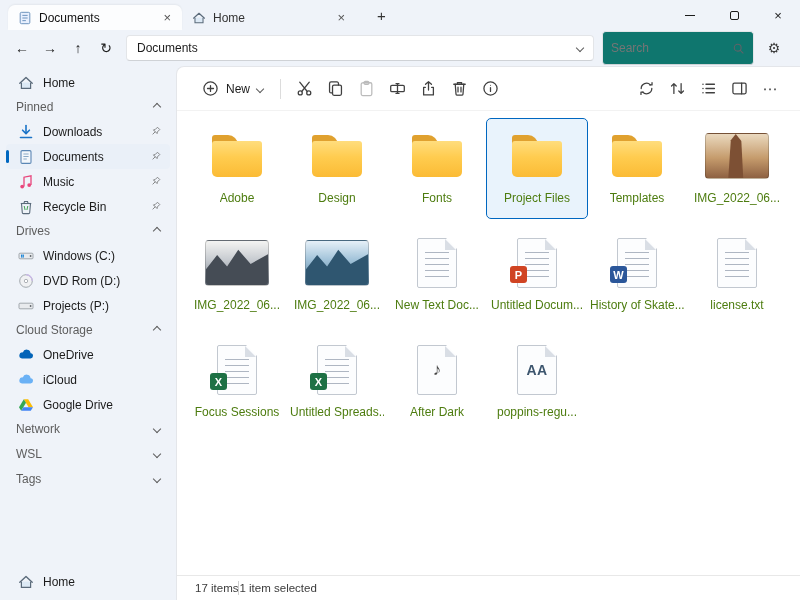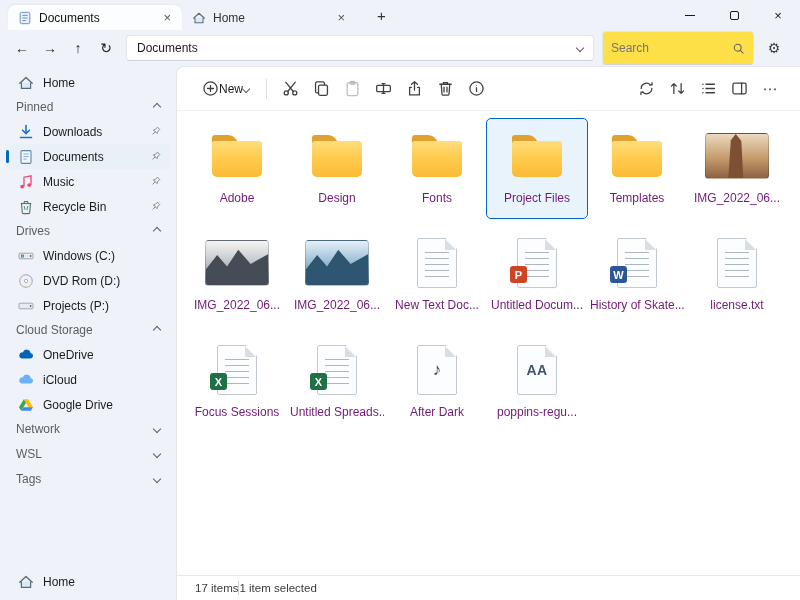--- a/index.html
+++ b/index.html
@@ -19,21 +19,21 @@
   .wincontrols { margin-left:auto; display:flex; height:30px; }
   .wc { width:44px; display:flex; align-items:center; justify-content:center; font-size:13px; color:#1b1b1b; }
   .minbar { width:10px; height:1px; background:#1b1b1b; }
   .maxbox { width:9px; height:9px; border:1px solid #1b1b1b; border-radius:2px; }
 
   
   .navbar { height:36px; display:flex; align-items:center; padding:0 12px 0 8px; flex:none; }
   .navbtn { width:28px; height:27px; border:none; background:transparent; font-size:14px; color:#1b1b1b; border-radius:4px; display:flex; align-items:center; justify-content:center; font-family:inherit; }
   .addressbar { flex:1; height:26px; background:#fff; border:1px solid #e3e5e8; border-bottom-color:#cfd2d6; border-radius:4px; display:flex; align-items:center; padding:0 10px; margin:0 8px 0 6px; font-size:12px; }
   .addressbar .chev { margin-left:auto; }
-  .searchbox { width:152px; height:26px; background:#fde047; border:1px solid #e3e5e8; border-bottom-color:#cfd2d6; border-radius:4px; display:flex; align-items:center; padding:16px 8px; margin-right:6px; }
+  .searchbox { width:152px; height:26px; background:#0f766e; border:1px solid #e3e5e8; border-bottom-color:#cfd2d6; border-radius:4px; display:flex; align-items:center; padding:16px 8px; margin-right:6px; }
   .searchbox input { border:none; outline:none; flex:1; min-width:0; font-size:12px; color:#1b1b1b; background:transparent; font-family:inherit; }
   .gearbtn { font-size:14px; color:#3d3d3d; }
 
   .chev { width:6px; height:6px; border-right:1.3px solid #5d5d5d; border-bottom:1.3px solid #5d5d5d; transform:rotate(45deg); flex:none; }
   .chev.up { transform:rotate(-135deg); }
 
   
   .bodyrow { flex:1; display:flex; min-height:0; }
 
   
@@ -45,35 +45,35 @@
   .sideheader { height:24px; flex:none; display:flex; align-items:center; padding:0 10px 0 10px; color:#5d5d5d; font-size:12px; }
   .sideheader.tight { margin-top:1px; }
   .sideheader .chev { margin-left:auto; }
   .sico { width:16px; height:16px; flex:none; }
   .pinic { width:13px; height:13px; flex:none; opacity:.75; }
   .bottomhome { margin-top:auto; margin-bottom:2px; }
 
   
   .main { flex:1; min-width:0; background:#fff; border:1px solid #e4e6ea; border-right:none; border-bottom:none; border-top-left-radius:8px; display:flex; flex-direction:column; }
   .toolbar { height:44px; flex:none; display:flex; align-items:center; padding:0 14px 0 16px; border-bottom:1px solid #f2f2f2; }
-  .newbtn { display:flex; align-items:center; padding:6px 9px; border-radius:4px; font-size:12px; color:#1b1b1b; }
+  .newbtn { display:flex; align-items:center; gap:7px; padding:6px 9px; border-radius:4px; font-size:12px; color:#1b1b1b; }
   .tbtn { width:31px; height:31px; display:flex; align-items:center; justify-content:center; border-radius:4px; }
   .tbtn.dim { opacity:.35; }
   .tsep { width:1px; height:20px; background:#dcdcdc; margin:0 8px; flex:none; }
   .tspacer { flex:1; }
   .tico { width:17px; height:17px; stroke:#404040; fill:none; stroke-width:1.2; stroke-linecap:round; stroke-linejoin:round; }
   .morebtn { font-size:15px; color:#404040; letter-spacing:1px; }
 
   
   .content { flex:1; min-height:0; padding:8px 0 0 10px; overflow:hidden; }
   .grid { display:flex; flex-wrap:wrap; width:612px; }
   .file { width:100px; height:99px; display:flex; flex-direction:column; align-items:center; padding-top:9px; border-radius:4px; margin-bottom:8px; }
   .file.selected { background:#e9f3fc; outline:1px solid #0067c0; }
   .iconwrap { height:56px; display:flex; align-items:center; justify-content:center; position:relative; }
-  .flabel { margin-top:7px; font-size:12px; color:#701a75; max-width:94px; white-space:nowrap; overflow:hidden; text-align:left; }
+  .flabel { margin-top:7px; font-size:12px; color:#4d7c0f; max-width:94px; white-space:nowrap; overflow:hidden; text-align:left; }
 
   
   .i-folder { position:relative; width:54px; height:44px; display:block; }
   .i-folder::before { content:""; position:absolute; left:2px; top:1px; width:26px; height:14px; background:#e0a12f; border-radius:3px 10px 0 0; }
   .i-folder::after { content:""; position:absolute; left:2px; right:2px; top:7px; bottom:1px; background:linear-gradient(180deg,#ffdd7d 0%, #ffcc4f 45%, #fbbb35 100%); border-radius:3px 3px 5px 5px; }
 
   
   .i-img { width:64px; height:46px; border-radius:4px; position:relative; overflow:hidden; border:1px solid rgba(0,0,0,.18); display:block; }
   .i-img::after { content:""; position:absolute; inset:0; }
   .i-img.v1 { background:linear-gradient(180deg,#ead9bf 0%, #c59b6c 55%, #97684а 100%); background:linear-gradient(180deg,#ead9bf 0%, #c59b6c 55%, #8e6142 100%); }

